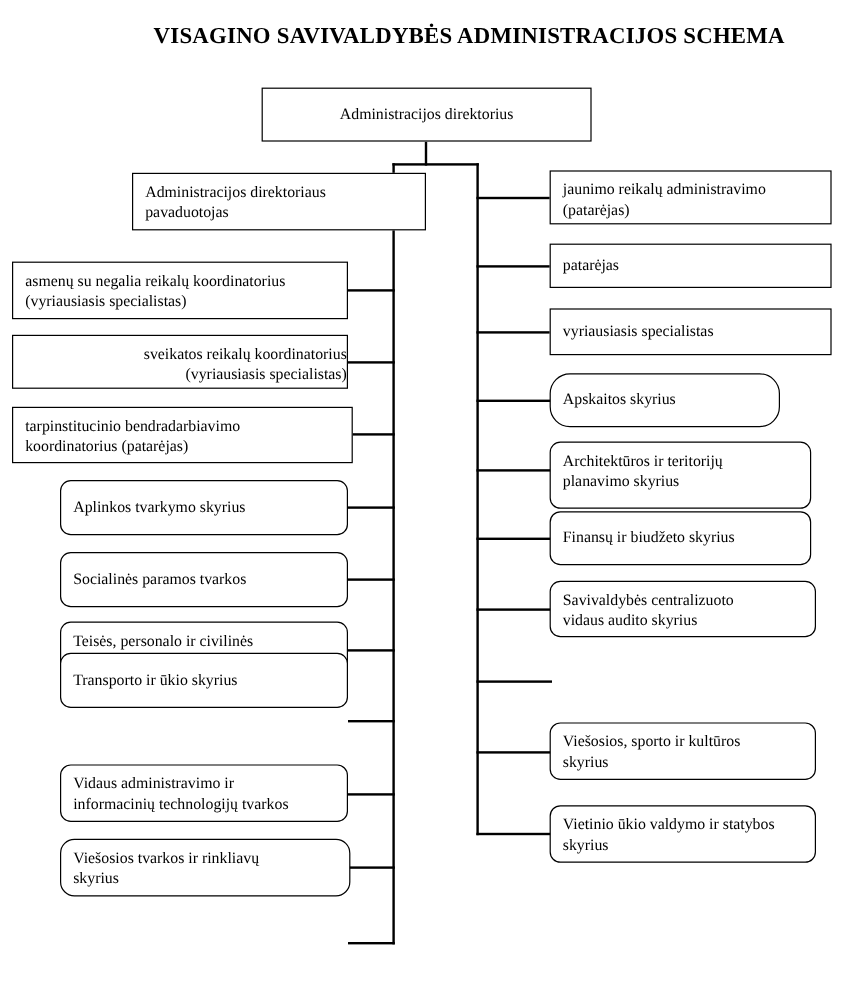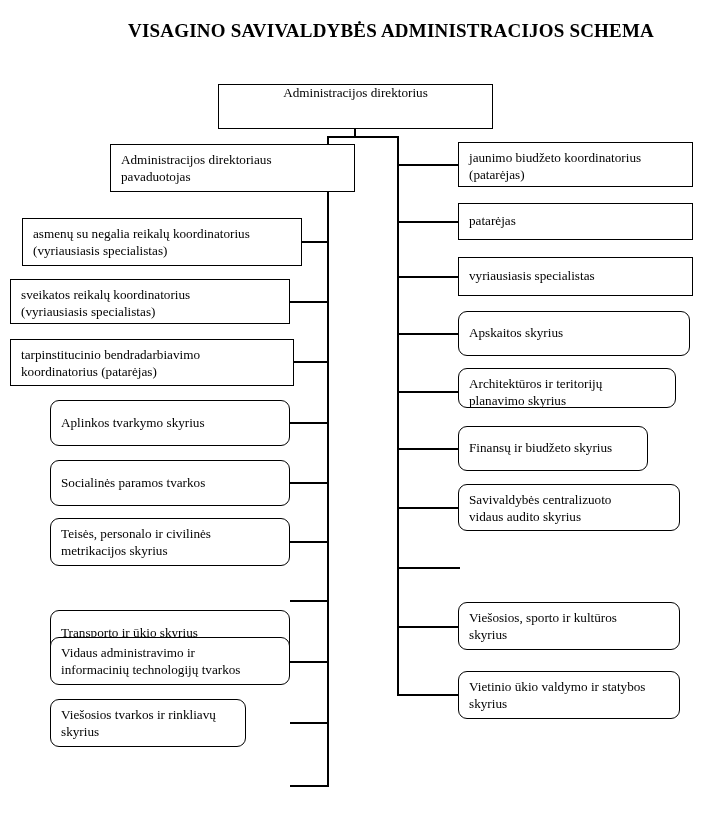--- a/index.html
+++ b/index.html
@@ -43,36 +43,34 @@
   }
   .node .txt {
     display: block;
     white-space: pre-line;
   }
   .node.rounded {
     border-radius: 9px;
   }
   .node.center {
     display: flex;
-    align-items: flex-start;
+    align-items: center;
     justify-content: center;
     text-align: center;
-    margin-top: 11px;
   }
   .node.padtop {
     padding: 7px 0 0 10px;
   }
   .node.padmid {
     padding: 0 0 0 10px;
     display: flex;
     align-items: center;
   }
   .node.clip {
     padding: 7px 0 0 10px;
-    margin-left: 12px;
   }
   .line {
     position: absolute;
     background: #000000;
     z-index: 1;
   }
   .vline { width: 2.2px; }
   .hline { height: 2.2px; }
 </style>
 </head>
@@ -108,21 +106,21 @@
   <div class="line hline" style="left:290px; top:600px; width:39px;"></div>
   <div class="line hline" style="left:290px; top:661px; width:39px;"></div>
   <div class="line hline" style="left:290px; top:722px; width:39px;"></div>
   <div class="line hline" style="left:290px; top:785px; width:39px;"></div>
 
   <div class="node clip" style="left:10px; top:218px; width:280px; height:48px;">
     <span class="txt">asmenų su negalia reikalų koordinatorius
 (vyriausiasis specialistas)</span>
   </div>
 
-  <div class="node padtop" style="left:10px; top:279px; width:280px; height:45px;">
+  <div class="node padtop" style="left:10px; top:279px; width:280px; height:45px;text-align:right;">
     <span class="txt">sveikatos reikalų koordinatorius
 (vyriausiasis specialistas)</span>
   </div>
 
   <div class="node padtop" style="left:10px; top:339px; width:284px; height:47px;">
     <span class="txt">tarpinstitucinio bendradarbiavimo
 koordinatorius (patarėjas)</span>
   </div>
 
   <div class="node rounded padmid" style="left:50px; top:400px; width:240px; height:46px;">
@@ -131,69 +129,69 @@
 
   <div class="node rounded padmid" style="left:50px; top:460px; width:240px; height:46px;">
     <span class="txt">Socialinės paramos tvarkos</span>
   </div>
 
   <div class="node rounded padtop" style="left:50px; top:518px; width:240px; height:48px;">
     <span class="txt">Teisės, personalo ir civilinės
 metrikacijos skyrius</span>
   </div>
 
-  <div class="node rounded padmid" style="left:50px; top:610px; width:240px; height:46px;">
+  <div class="node rounded padmid" style="left:50px; top:544px; width:240px; height:46px;">
     <span class="txt">Transporto ir ūkio skyrius</span>
   </div>
 
   <div class="node rounded padtop" style="left:50px; top:637px; width:240px; height:48px;">
     <span class="txt">Vidaus administravimo ir
 informacinių technologijų tvarkos</span>
   </div>
 
-  <div class="node rounded padtop" style="left:50px; top:699px; width:196px; height:48px;">
+  <div class="node rounded padtop" style="left:50px; top:699px; width:242px; height:48px;border-radius:12px;">
     <span class="txt">Viešosios tvarkos ir rinkliavų
 skyrius</span>
   </div>
 
 
   <div class="line hline" style="left:397px; top:164px; width:63px;"></div>
   <div class="line hline" style="left:397px; top:221px; width:63px;"></div>
   <div class="line hline" style="left:397px; top:276px; width:63px;"></div>
   <div class="line hline" style="left:397px; top:333px; width:63px;"></div>
   <div class="line hline" style="left:397px; top:391px; width:63px;"></div>
   <div class="line hline" style="left:397px; top:448px; width:63px;"></div>
   <div class="line hline" style="left:397px; top:507px; width:63px;"></div>
   <div class="line hline" style="left:397px; top:567px; width:63px;"></div>
   <div class="line hline" style="left:397px; top:626px; width:63px;"></div>
   <div class="line hline" style="left:397px; top:694px; width:63px;"></div>
 
   <div class="node padtop" style="left:458px; top:142px; width:235px; height:45px;">
-    <span class="txt">jaunimo biudžeto koordinatorius
+    <span class="txt">jaunimo reikalų administravimo
 (patarėjas)</span>
   </div>
 
   <div class="node padmid" style="left:458px; top:203px; width:235px; height:37px;">
     <span class="txt">patarėjas</span>
   </div>
 
   <div class="node padmid" style="left:458px; top:257px; width:235px; height:39px;">
     <span class="txt">vyriausiasis specialistas</span>
   </div>
 
-  <div class="node rounded padmid" style="left:458px; top:311px; width:232px; height:45px;">
+  <div class="node rounded padmid" style="left:458px; top:311px; width:192px; height:45px;border-radius:17px;">
     <span class="txt">Apskaitos skyrius</span>
   </div>
 
-  <div class="node rounded padtop" style="left:458px; top:368px; width:218px; height:40px;">
+  <div class="node rounded padtop" style="left:458px; top:368px; width:218px; height:56px;">
     <span class="txt">Architektūros ir teritorijų
 planavimo skyrius</span>
   </div>
 
-  <div class="node rounded padmid" style="left:458px; top:426px; width:190px; height:45px;">
+  <div class="node rounded padmid" style="left:458px; top:426px; width:218px; height:45px;">
     <span class="txt">Finansų ir biudžeto skyrius</span>
   </div>
 
   <div class="node rounded padtop" style="left:458px; top:484px; width:222px; height:47px;">
     <span class="txt">Savivaldybės centralizuoto
 vidaus audito skyrius</span>
   </div>
 
 
   <div class="node rounded padtop" style="left:458px; top:602px; width:222px; height:48px;">

